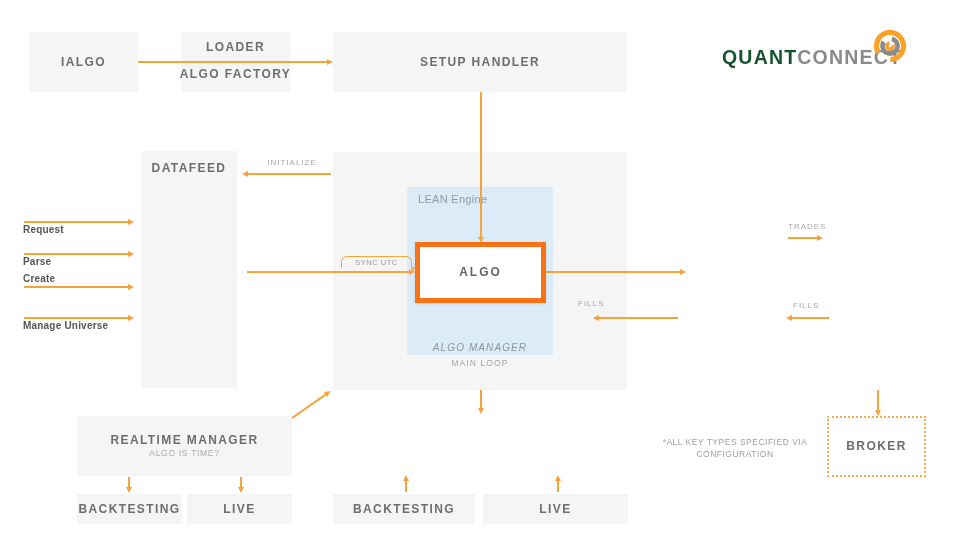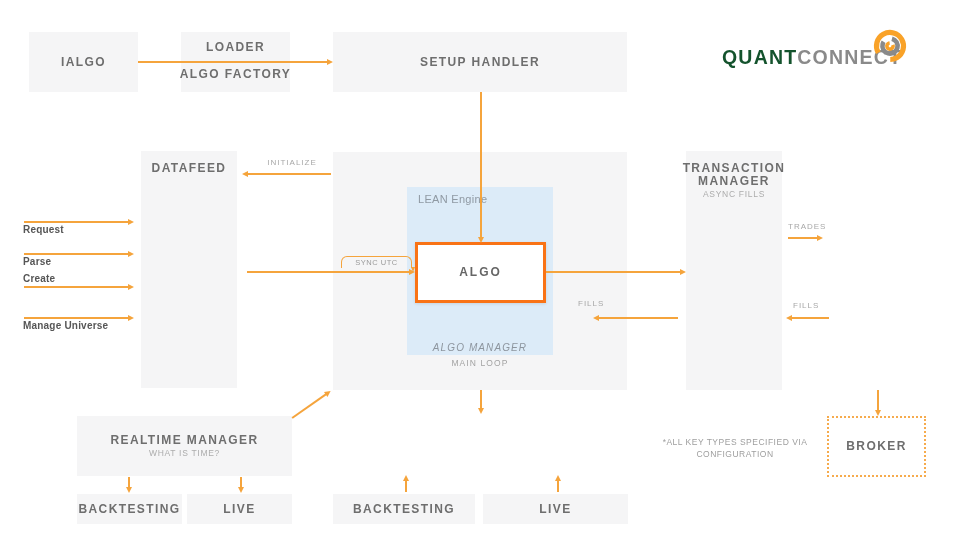--- a/index.html
+++ b/index.html
@@ -25,21 +25,21 @@
   .hl::after { content:""; position:absolute; left:-5px; top:50%; transform:translateY(-50%);
     border-right:6px solid #F5A43C; border-top:3px solid transparent; border-bottom:3px solid transparent; }
   .hd::after { content:""; position:absolute; bottom:-5px; left:50%; transform:translateX(-50%);
     border-top:6px solid #F5A43C; border-left:3px solid transparent; border-right:3px solid transparent; }
   .hu::after { content:""; position:absolute; top:-5px; left:50%; transform:translateX(-50%);
     border-bottom:6px solid #F5A43C; border-left:3px solid transparent; border-right:3px solid transparent; }
   .diag { transform:rotate(-35deg); transform-origin:left center; }
   #blue-box { position:absolute; left:407px; top:187px; width:146px; height:168px; background:#dcebf8; }
   #lean-title { position:absolute; left:418px; top:193px; font-size:11px; color:#8f99a3; letter-spacing:0.3px; }
   #algo-box { position:absolute; left:415px; top:242px; width:131px; height:61px; background:#ffffff;
-    border:3px solid #f97316; box-shadow:0 1px 3px rgba(0,0,0,0.10);
+    border:5px solid #f97316; box-shadow:0 1px 3px rgba(0,0,0,0.10);
     display:flex; align-items:center; justify-content:center; box-sizing:border-box; }
   #algo-box .lbl { letter-spacing:2px; color:#666; }
   #algo-manager-label { position:absolute; left:407px; top:342px; width:146px; text-align:center;
     font-size:10px; color:#8d959e; letter-spacing:1.1px;font-style:italic; }
   #main-loop-label { position:absolute; left:333px; top:358px; width:294px; text-align:center;
     font-size:8.5px; color:#a3a3a3; letter-spacing:1.1px; }
   #sync-bracket { position:absolute; left:341px; top:256px; width:71px; height:12px;
     border-top:1.5px solid #F5A43C; border-left:1.5px solid #F5A43C; border-right:1.5px solid #F5A43C;
     border-radius:6px 6px 0 0; box-sizing:border-box; text-align:center; }
   #sync-bracket::after { content:""; position:absolute; right:-4px; bottom:-4px;
@@ -84,29 +84,24 @@
 
   <div class="box" style="left:333px; top:152px; width:294px; height:238px;"></div>
   <div id="blue-box"></div>
   <div id="lean-title">LEAN Engine</div>
   <div id="algo-box">
     <div class="lbl">ALGO</div>
   </div>
   <div id="algo-manager-label">ALGO MANAGER</div>
   <div id="main-loop-label">MAIN LOOP</div>
 
-  <div class="box top-align" style="left:686px; top:151px; width:96px; height:239px;">
-    <div class="lbl">TRANSACTION</div>
-    <div class="lbl">MANAGER</div>
-    <div class="sub">ASYNC FILLS</div>
-  </div>
 
   <div class="box" style="left:77px; top:416px; width:215px; height:60px;">
     <div class="lbl">REALTIME MANAGER</div>
-    <div class="sub">WHAT IS TIME?</div>
+    <div class="sub">ALGO IS TIME?</div>
   </div>
   <div class="box" style="left:77px; top:494px; width:105px; height:30px;">
     <div class="lbl">BACKTESTING</div>
   </div>
   <div class="box" style="left:187px; top:494px; width:105px; height:30px;">
     <div class="lbl">LIVE</div>
   </div>
   <div class="box" style="left:333px; top:494px; width:142px; height:30px;">
     <div class="lbl">BACKTESTING</div>
   </div>

